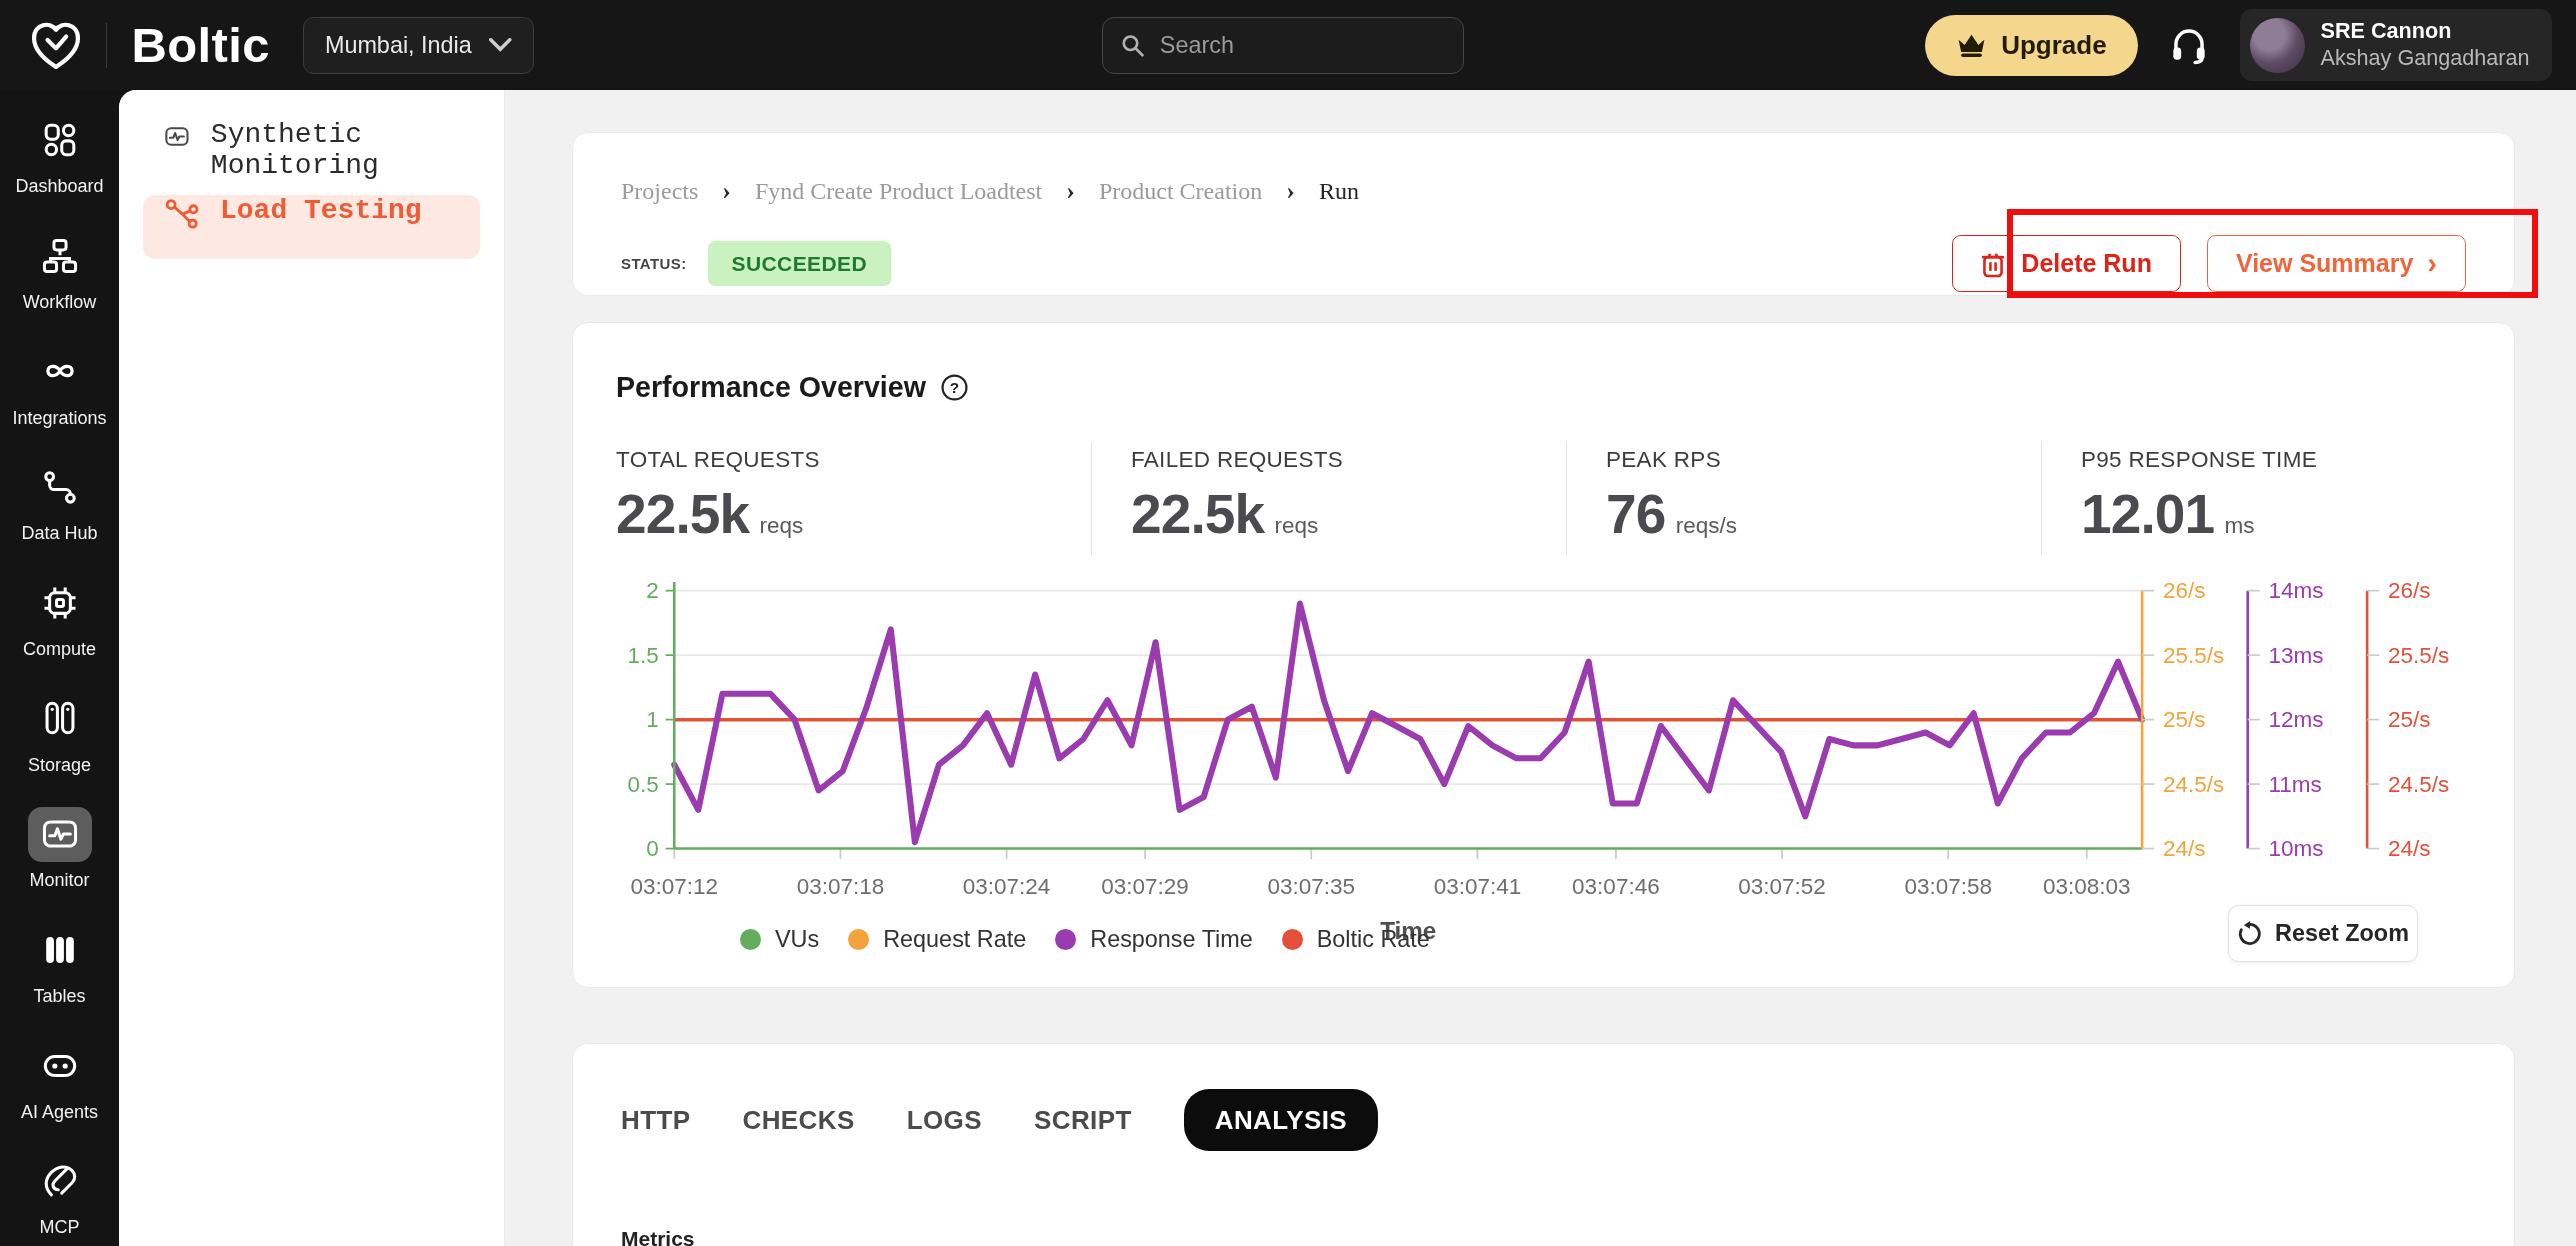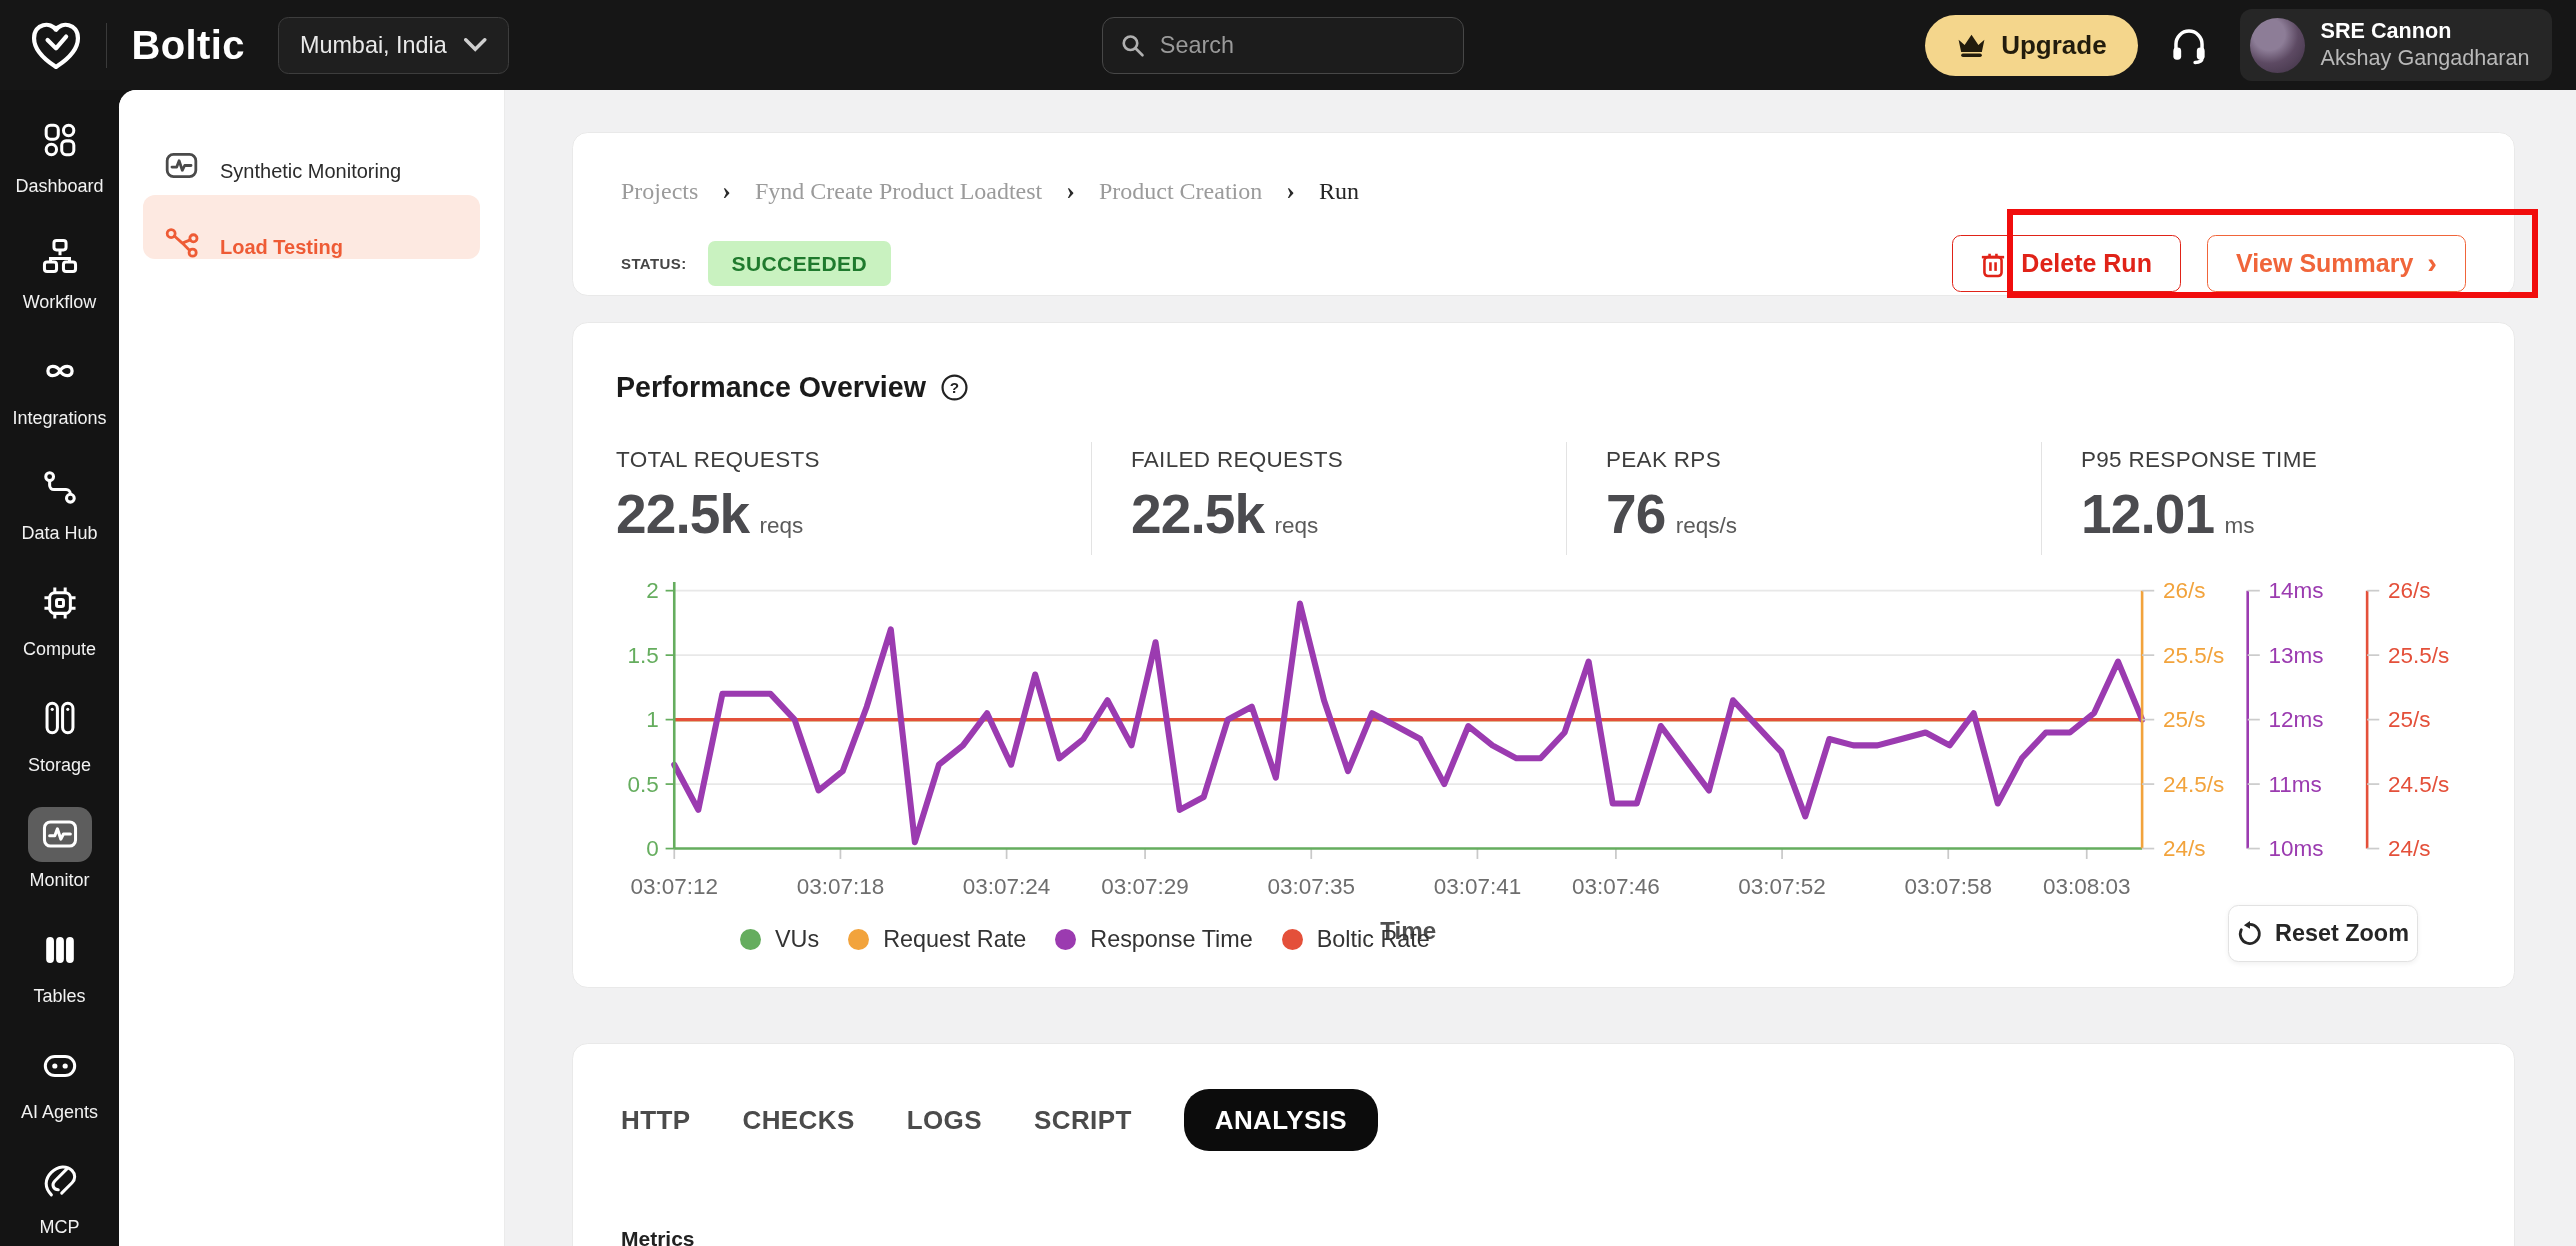--- a/index.html
+++ b/index.html
@@ -3,21 +3,21 @@
 <meta charset="utf-8">
 <style>
   * { margin:0; padding:0; box-sizing:border-box; }
   html,body { width:2576px; height:1246px; overflow:hidden; background:#141414;
               font-family:"Liberation Sans", sans-serif; }
 
   
   .topbar { height:90px; background:#161616; display:flex; align-items:center; padding:0 24px; position:relative; }
   .logo-mark { width:54px; height:54px; margin-left:5.2px; flex:0 0 auto; }
   .topbar-divider { width:1.7px; height:45px; background:#3a3a3a; margin:0 24px 0 22.5px; }
-  .brand { color:#fff; font-size:40px; font-weight:700; letter-spacing:0.4px; }
+  .brand { color:#fff; font-size:49px; font-weight:700; letter-spacing:0.4px; }
   .region-select { margin-left:33px; display:flex; align-items:center; gap:17.3px; background:#1f1f1f;
                    border:1.7px solid #3d3d3d; border-radius:10.4px; height:57px; padding:0 21px; cursor:pointer; }
   .region-select span { color:#e9e9e9; font-size:23.4px; }
   .search-box { position:absolute; left:1102px; width:362px; height:57px; background:#1c1c1c;
                 border:1.7px solid #474747; border-radius:12px; display:flex; align-items:center; padding:0 17.3px; gap:14px; }
   .search-box input { background:transparent; border:none; outline:none; color:#cfcfcf; font-size:23.4px; width:100%;
                       font-family:"Liberation Sans",sans-serif; }
   .search-box input::placeholder { color:#9a9a9a; }
   .topbar-right { margin-left:auto; display:flex; align-items:center; gap:31px; }
   .upgrade-btn { background:#f4d68c; border:none; border-radius:865px; height:61px; padding:0 31px;
@@ -35,22 +35,22 @@
   .app { display:flex; height:1156px; }
   .rail { width:119px; background:#141414; display:flex; flex-direction:column; align-items:center; padding-top:22.5px; }
   .rail-item { display:flex; flex-direction:column; align-items:center; gap:8.7px; margin-bottom:31px; cursor:pointer; width:119px; }
   .rail-icon { width:64px; height:55px; display:flex; align-items:center; justify-content:center; border-radius:14px; }
   .rail-item.active .rail-icon { background:#5d5d5d; }
   .rail-label { color:#f2f2f2; font-size:18px; }
   .content-wrap { flex:1; background:#f1f1f2; border-top-left-radius:17.3px; display:flex; overflow:hidden; }
 
   
   .subsidebar { width:386px; background:#ffffff; border-right:1.7px solid #ebebeb; padding:29px 24px; }
-  .sub-item { display:flex; align-items:flex-end; gap:21px; height:64px; border-radius:12px; padding:0 21px;
-              font-size:20px; color:#2b2b2b; cursor:pointer; margin-bottom:12px; }
+  .sub-item { display:flex; align-items:flex-start; gap:21px; height:64px; border-radius:12px; padding:0 21px;
+              font-size:28px; color:#2b2b2b; cursor:pointer; margin-bottom:12px;font-family:Liberation Mono, monospace; }
   .sub-item.active { background:#fde9e1; color:#ee5b35; font-weight:600; }
 
   
   .main { flex:1; position:relative; overflow:hidden; }
   .card { background:#fff; border:0.9px solid #e9e9e9; border-radius:15.6px; margin:0 61px 0 67px; position:relative; }
   .card-breadcrumb { margin-top:42px; height:164px; padding:43px 48px 0 48px; }
   .breadcrumb { display:flex; align-items:center; gap:24px;font-family:Liberation Serif, serif; }
   .crumb { font-size:24px; color:#9b9b9b; cursor:pointer; }
   .crumb.current { color:#262626; cursor:default; }
   .crumb-sep { color:#2a2a2a; font-size:26px; font-weight:700; }

